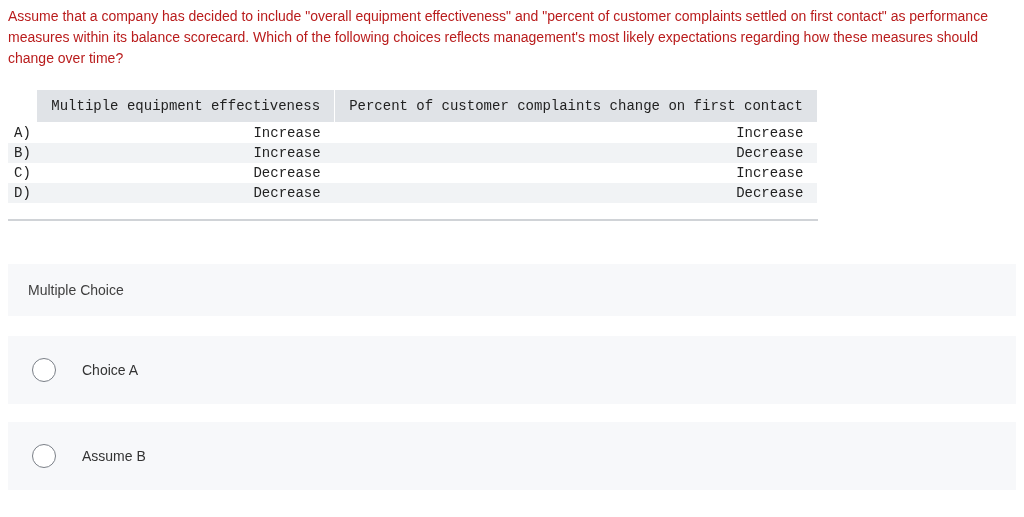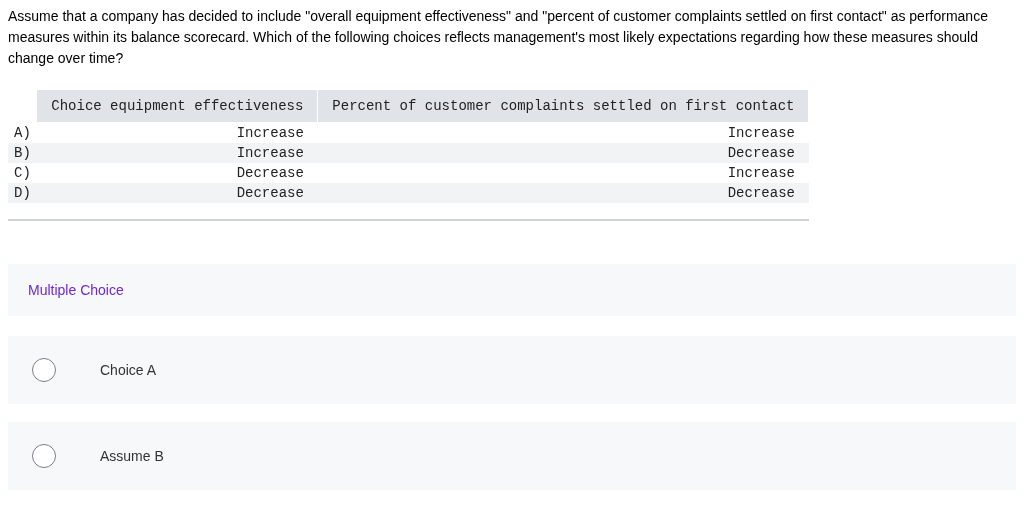--- a/index.html
+++ b/index.html
@@ -11,21 +11,21 @@
       font-family: -apple-system, BlinkMacSystemFont, "Segoe UI", Arial, sans-serif;
       font-size: 14px;
       color: #222;
       background: #fff;
       padding: 6px 8px;
     }
     .question-text {
       font-size: 14px;
       line-height: 1.5;
       margin-bottom: 20px;
-      color: #000000;
+      color: #b91c1c;
     }
     .data-table {
       border-collapse: collapse;
       margin-bottom: 14px;
       font-family: "Courier New", Courier, monospace;
       font-size: 14px;
     }
     .data-table th {
       background: #e0e3e7;
       font-weight: normal;
@@ -59,29 +59,29 @@
       padding-bottom: 2px;
       margin-bottom: 40px;
     }
     .mc-section {
       background: #f7f8fa;
       padding: 18px 20px;
       margin-bottom: 20px;
     }
     .mc-heading {
       font-size: 14px;
-      color: #6d28d9;
+      color: #404040;
     }
     .option-row {
       background: #f7f8fa;
       padding: 22px 24px;
       margin-bottom: 18px;
       display: flex;
       align-items: center;
-      gap: 44px;
+      gap: 26px;
     }
     .radio-circle {
       width: 24px;
       height: 24px;
       border: 1.5px solid #7a7f87;
       border-radius: 50%;
       background: #fff;
       flex-shrink: 0;
       cursor: pointer;
     }
@@ -95,22 +95,22 @@
 
 
 
 <div class="question-text">Assume that a company has decided to include "overall equipment effectiveness" and "percent of customer complaints settled on first contact" as performance measures within its balance scorecard. Which of the following choices reflects management's most likely expectations regarding how these measures should change over time?</div>
 
 <div class="table-wrap">
 <table class="data-table">
   <thead>
     <tr>
       <th class="corner"></th>
-      <th>Choice equipment effectiveness</th>
-      <th>Percent of customer complaints settled on first contact</th>
+      <th>Multiple equipment effectiveness</th>
+      <th>Percent of customer complaints change on first contact</th>
     </tr>
   </thead>
   <tbody>
     <tr>
       <td class="row-label">A)</td>
       <td>Increase</td>
       <td>Increase</td>
     </tr>
     <tr>
       <td class="row-label">B)</td>

